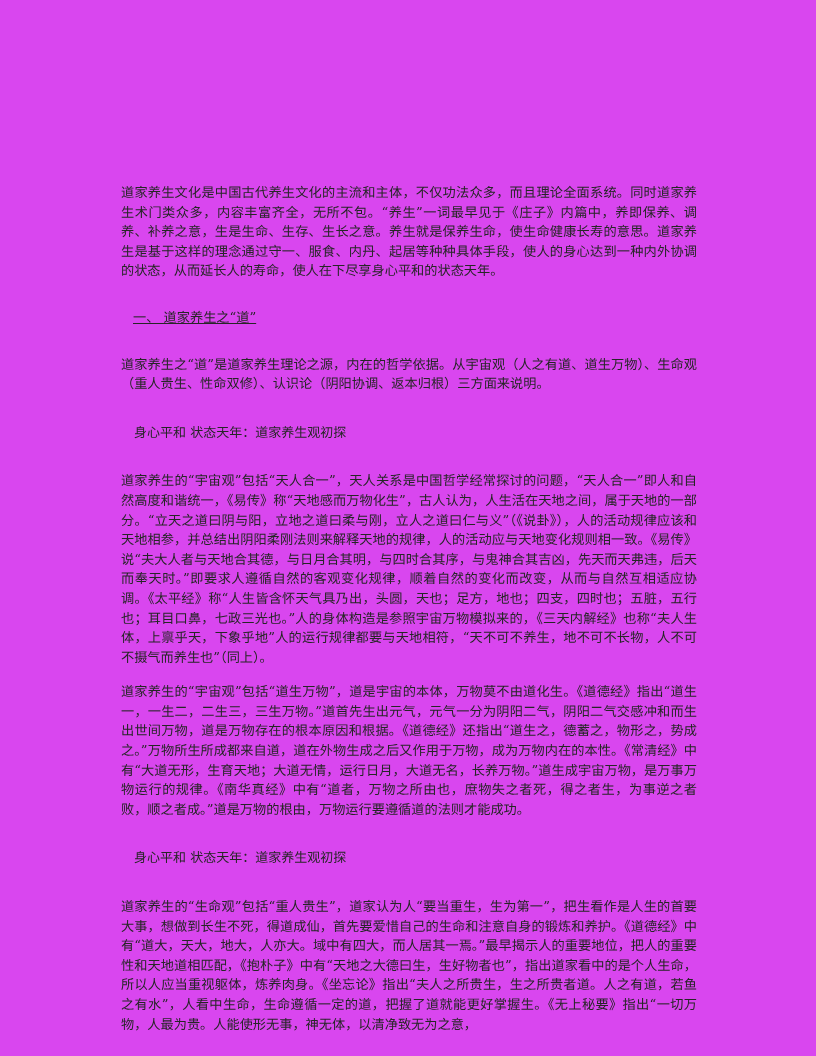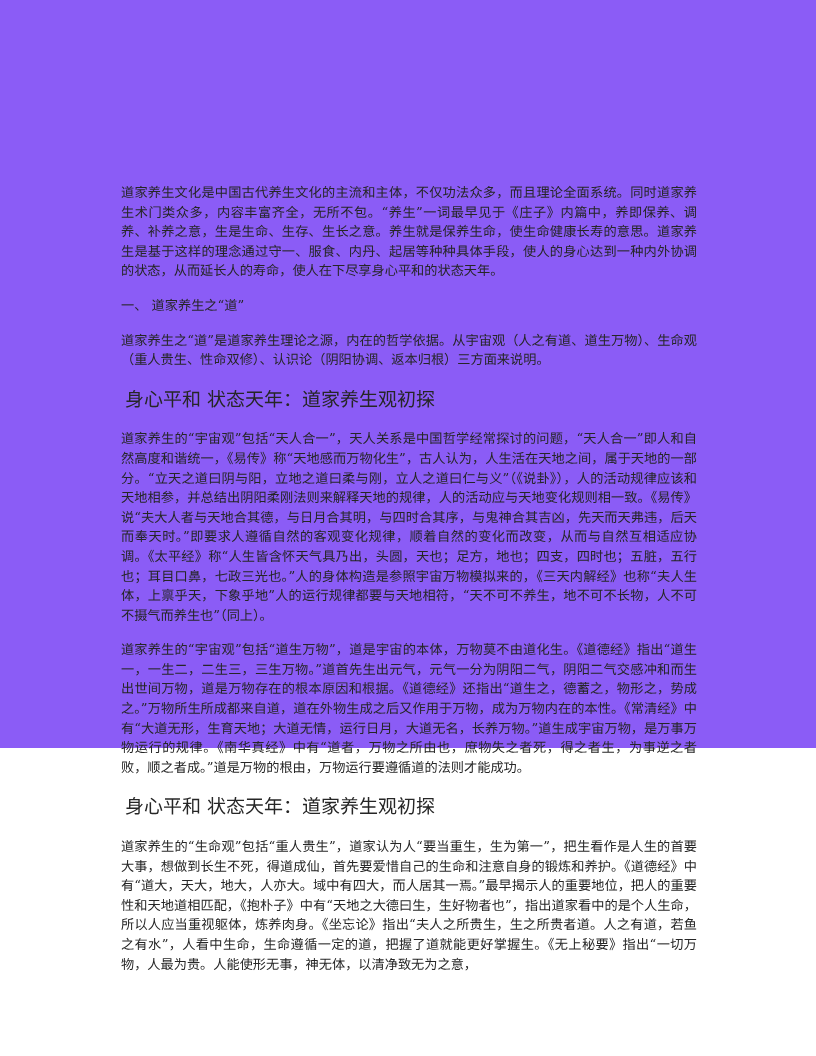--- a/index.html
+++ b/index.html
@@ -11,48 +11,49 @@
   body {
     width: 816px;
     height: 1056px;
     overflow: hidden;
     font-family: "DejaVu Serif", "Liberation Serif", serif;
     color: #1a1a1a;
   }
   .page {
     position: relative;
     width: 816px;
-    height: 748px;
+    height: 1056px;
     box-sizing: border-box;
     padding: 183px 63px 0 121px;
-    background: #8b5cf6;
+    background: #d946ef;
   }
   .doc-body {
     width: 576px;
   }
   p.para {
     margin: 0;
     font-size: 13.2px;
     line-height: 19.6px;
     text-align: justify;
     text-justify: inter-ideograph;
     letter-spacing: 0px;
     color: #262626;
     text-indent: 0;
     word-break: break-all;
   }
   p.heading-num {
-    margin: 0;
+    margin: 12px;
     font-size: 13.2px;
     line-height: 19.6px;
     color: #262626;
+    text-decoration: underline;
   }
   p.running-title {
-    margin: 4px;
-    font-size: 19px;
+    margin: 13px;
+    font-size: 13px;
     line-height: 19.6px;
     color: #262626;
     white-space: pre;
   }
   .spacer-sm { height: 15px; }
   .spacer-md { height: 16px; }
 </style>
 </head>
 <body>
 

